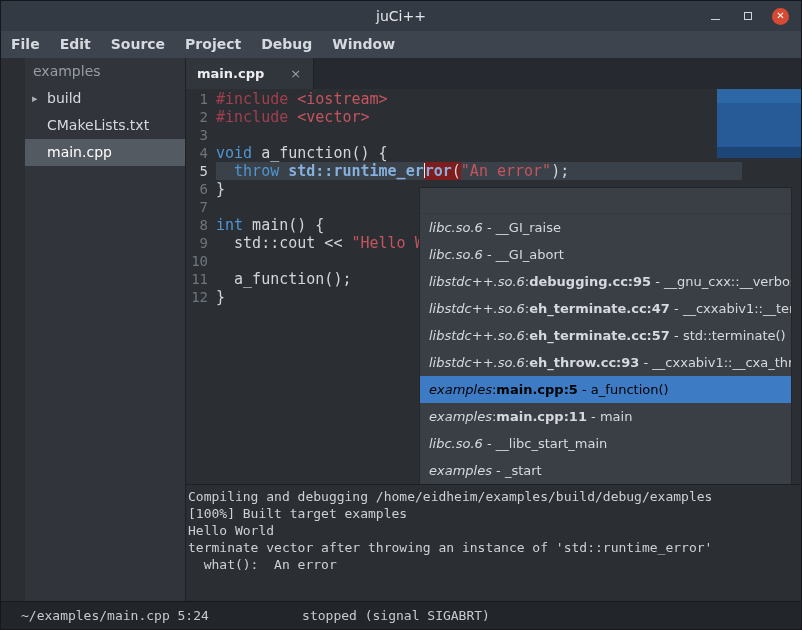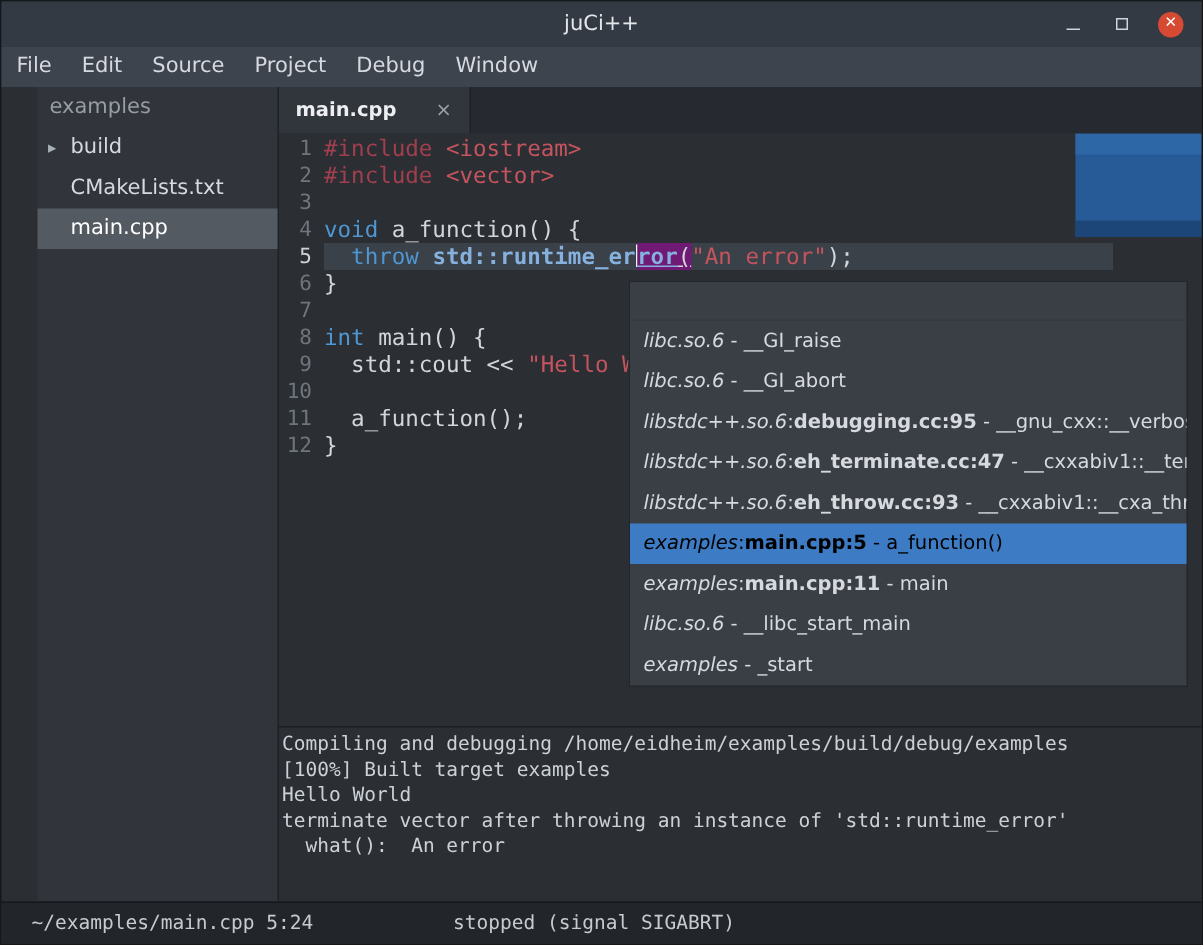--- a/index.html
+++ b/index.html
@@ -11,21 +11,21 @@
   .titlebar { flex:0 0 30px; background:#343a43; position:relative; display:flex; align-items:center; }
   .title { position:absolute; left:0; right:0; text-align:center; color:#e4e7ea; font-size:14px; }
   .win-buttons { margin-left:auto; display:flex; align-items:center; gap:15px; padding-right:12px; z-index:1; }
   .win-btn { width:18px; height:18px; display:flex; align-items:center; justify-content:center; cursor:default; }
   .min-glyph { width:9px; height:1px; background:#cfd4da; margin-top:7px; }
   .restore-glyph { width:8px; height:8px; border:1px solid #cfd4da; }
   .win-btn.close { width:17px; height:17px; border-radius:50%; background:#d64a33; }
   .close-x { color:#fff; font-size:10px; line-height:1; }
 
   
-  .menubar { flex:0 0 27px; background:#3e444e; display:flex; align-items:center; padding-left:0; }
+  .menubar { flex:0 0 27px; background:#3e444e; display:flex; align-items:center; padding-left:0;font-weight:bold; }
   .menu-item { padding:0 10px; color:#d6dae0; font-size:14px; line-height:27px; }
 
   
   .content { flex:1 1 auto; display:flex; min-height:0;margin-left:24px; }
 
   
   .sidebar { flex:0 0 161px; background:#31353b; border-right:1px solid #1d2126; display:flex; flex-direction:column; }
   .sidebar-header { height:27px; line-height:27px; padding-left:8px; color:#979da5; font-size:14px; }
   .tree-item { height:27px; line-height:27px; padding-left:22px; color:#d6dae0; font-size:14px; position:relative; white-space:nowrap; }
   .tree-item .chevron { position:absolute; left:7px; top:0; color:#aab0b7; font-size:11px; }
@@ -47,21 +47,21 @@
   .code-line { height:18px; line-height:18px; display:flex; white-space:pre; }
   .gutter { flex:0 0 30px; text-align:right; padding-right:8px; color:#6e757d; font-size:14px; }
   .code-text { white-space:pre; }
   .code-line.current .code-text { background:#3a4149; flex:0 0 526px; width:526px; }
   .code-line.current .gutter { color:#cdd3d9; }
   .plain  { color:#d2d6db; }
   .preproc{ color:#a23f4e; }
   .string { color:#c6545e; }
   .kw     { color:#4f96d2; }
   .type   { color:#86b0dd; font-weight:bold; }
-  .hl     { background:#701a75;text-decoration:underline; }
+  .hl     { background:#7f1d1d; }
   .cursor { display:inline-block; width:0; border-left:1.5px solid #eef0f2; height:15px; vertical-align:-2px; }
 
   
   .blue-panel { position:absolute; top:0; right:0; width:84px; height:69px; background:#275b97; }
   .blue-panel-top { position:absolute; top:0; left:0; right:0; height:14px; background:#2e67a5; }
   .blue-panel-bottom { position:absolute; bottom:0; left:0; right:0; height:11px; background:#1b4677; }
 
   
   .popup { position:absolute; left:233px; top:98px; width:373px; background:#3a3f46;
            border:1px solid #23272c; font-family:"DejaVu Sans", sans-serif; z-index:5; }
@@ -153,20 +153,21 @@
           <div class="blue-panel-top"></div>
           <div class="blue-panel-bottom"></div>
         </div>
         <div class="popup">
           <div class="popup-header"></div>
           <div class="popup-rows">
               <div class="popup-row"><span class="mod">libc.so.6</span><span class="sep"> - </span><span class="func">__GI_raise</span></div>
               <div class="popup-row"><span class="mod">libc.so.6</span><span class="sep"> - </span><span class="func">__GI_abort</span></div>
               <div class="popup-row"><span class="mod">libstdc++.so.6</span><span class="colon">:</span><span class="file">debugging.cc:95</span><span class="sep"> - </span><span class="func">__gnu_cxx::__verbos</span></div>
               <div class="popup-row"><span class="mod">libstdc++.so.6</span><span class="colon">:</span><span class="file">eh_terminate.cc:47</span><span class="sep"> - </span><span class="func">__cxxabiv1::__term</span></div>
+              <div class="popup-row"><span class="mod">libstdc++.so.6</span><span class="colon">:</span><span class="file">eh_terminate.cc:57</span><span class="sep"> - </span><span class="func">std::terminate()</span></div>
               <div class="popup-row"><span class="mod">libstdc++.so.6</span><span class="colon">:</span><span class="file">eh_throw.cc:93</span><span class="sep"> - </span><span class="func">__cxxabiv1::__cxa_thro</span></div>
               <div class="popup-row selected"><span class="mod">examples</span><span class="colon">:</span><span class="file">main.cpp:5</span><span class="sep"> - </span><span class="func">a_function()</span></div>
               <div class="popup-row"><span class="mod">examples</span><span class="colon">:</span><span class="file">main.cpp:11</span><span class="sep"> - </span><span class="func">main</span></div>
               <div class="popup-row"><span class="mod">libc.so.6</span><span class="sep"> - </span><span class="func">__libc_start_main</span></div>
               <div class="popup-row"><span class="mod">examples</span><span class="sep"> - </span><span class="func">_start</span></div>
             </div>
         </div>
       </div>
 
       <div class="terminal">

